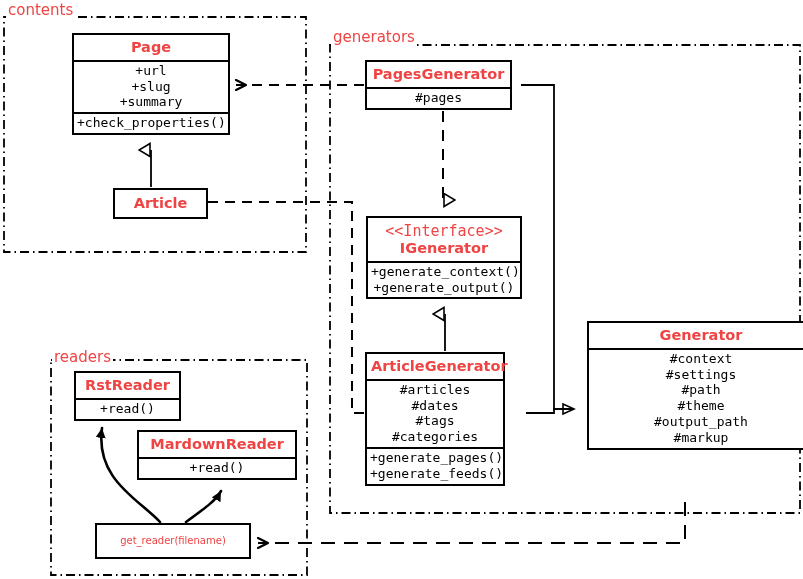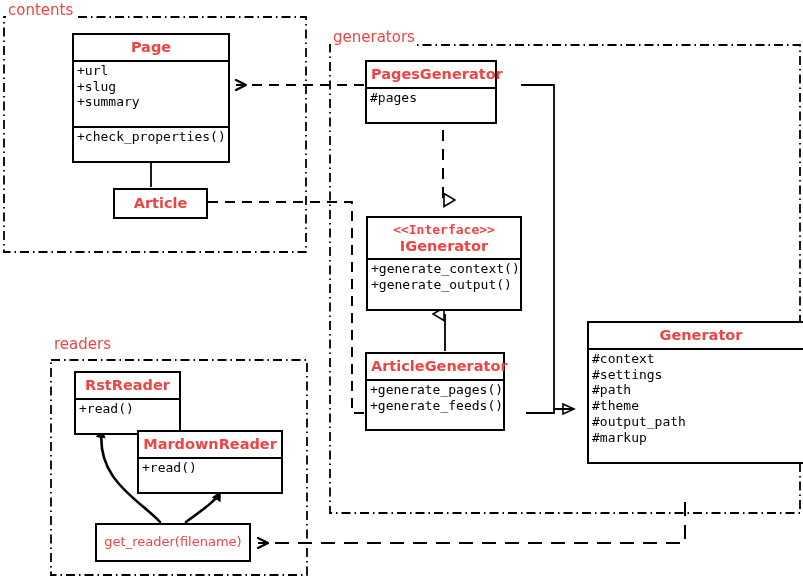--- a/index.html
+++ b/index.html
@@ -47,41 +47,42 @@
     font-weight: bold;
     font-size: 14.5px;
     text-align: center;
     color: #ef4444;
     padding: 4px 4px 4px 4px;
     line-height: 1.15;
     white-space: nowrap;
   }
   .cls .stereotype {
     font-family: "DejaVu Sans Mono", monospace;
-    font-weight: bold;
-    font-size: 13px;
+    font-weight: normal;
+    font-size: 15px;
     text-align: center;
     display: block;
     line-height: 1.2;
   }
   .cls .compartment {
     border-top: 2px solid #000;
-    padding: 1px 3px 16px 3px;
+    padding: 1px 3px 2px 3px;
+    text-align: center;
   }
   .cls .member {
     font-family: "DejaVu Sans Mono", monospace;
     font-size: 13px;
     color: #000;
     line-height: 1.22;
     white-space: nowrap;
   }
   .cls.plain .title {
     font-weight: normal;
     font-family: "DejaVu Sans", sans-serif;
-    font-size: 13px;
+    font-size: 10px;
     padding: 10px 6px;
   }
   .cls.compact .title {
     padding: 5px 8px;
   }
 </style>
 </head>
 <body>
 
 <div id="canvas">
@@ -123,58 +124,64 @@
 
     <path d="M685,502 L685,543 L258,543" fill="none" stroke="#000" stroke-width="2" stroke-dasharray="14,9" marker-end="url(#openArrow)"></path>
 
     <path d="M160,522 C140,500 95,480 102,428" fill="none" stroke="#000" stroke-width="2.6" stroke-linecap="round" marker-end="url(#solidArrow)"></path>
 
     <path d="M186,522 C208,506 216,500 221,491" fill="none" stroke="#000" stroke-width="2.6" stroke-linecap="round" marker-end="url(#solidArrow)"></path>
   </svg>
 
   <div class="pkg-label" style="left:6px; top:1px;">contents</div>
   <div class="pkg-label" style="left:331px; top:28px;">generators</div>
-  <div class="pkg-label" style="left:52px; top:335px;text-align:center;">readers</div>
+  <div class="pkg-label" style="left:52px; top:348px;text-align:center;">readers</div>
 
   <div class="cls" style="left:72px; top:33px; width:158px;">
     <div class="title">Page</div>
     <div class="compartment">
       <div class="member">+url</div>
       <div class="member">+slug</div>
       <div class="member">+summary</div>
     </div>
     <div class="compartment">
       <div class="member">+check_properties()</div>
     </div>
   </div>
 
   <div class="cls compact" style="left:113px; top:188px; width:95px;">
     <div class="title">Article</div>
   </div>
 
-  <div class="cls" style="left:365px; top:60px; width:132px;">
+  <div class="cls" style="left:365px; top:60px; width:147px;">
     <div class="title">PagesGenerator</div>
     <div class="compartment">
       <div class="member">#pages</div>
     </div>
   </div>
 
   <div class="cls" style="left:366px; top:216px; width:156px;">
     <div class="title">
       <span class="stereotype">&lt;&lt;Interface&gt;&gt;</span>
       <span>IGenerator</span>
     </div>
     <div class="compartment">
       <div class="member">+generate_context()</div>
       <div class="member">+generate_output()</div>
     </div>
   </div>
 
   <div class="cls" style="left:365px; top:352px; width:140px;">
     <div class="title">ArticleGenerator</div>
+    <div class="compartment">
+      <div class="member">#articles</div>
+      <div class="member">#dates</div>
+      <div class="member">#tags</div>
+      <div class="member">#categories</div>
+    </div>
     <div class="compartment">
       <div class="member">+generate_pages()</div>
       <div class="member">+generate_feeds()</div>
     </div>
   </div>
 
   <div class="cls" style="left:587px; top:321px; width:228px;">
     <div class="title">Generator</div>
     <div class="compartment">
       <div class="member">#context</div>
@@ -186,21 +193,21 @@
     </div>
   </div>
 
   <div class="cls" style="left:74px; top:371px; width:107px;">
     <div class="title">RstReader</div>
     <div class="compartment">
       <div class="member">+read()</div>
     </div>
   </div>
 
-  <div class="cls" style="left:137px; top:430px; width:146px;">
+  <div class="cls" style="left:137px; top:430px; width:160px;">
     <div class="title">MardownReader</div>
     <div class="compartment">
       <div class="member">+read()</div>
     </div>
   </div>
 
   <div class="cls plain" style="left:95px; top:523px; width:156px;">
     <div class="title">get_reader(filename)</div>
   </div>
 

